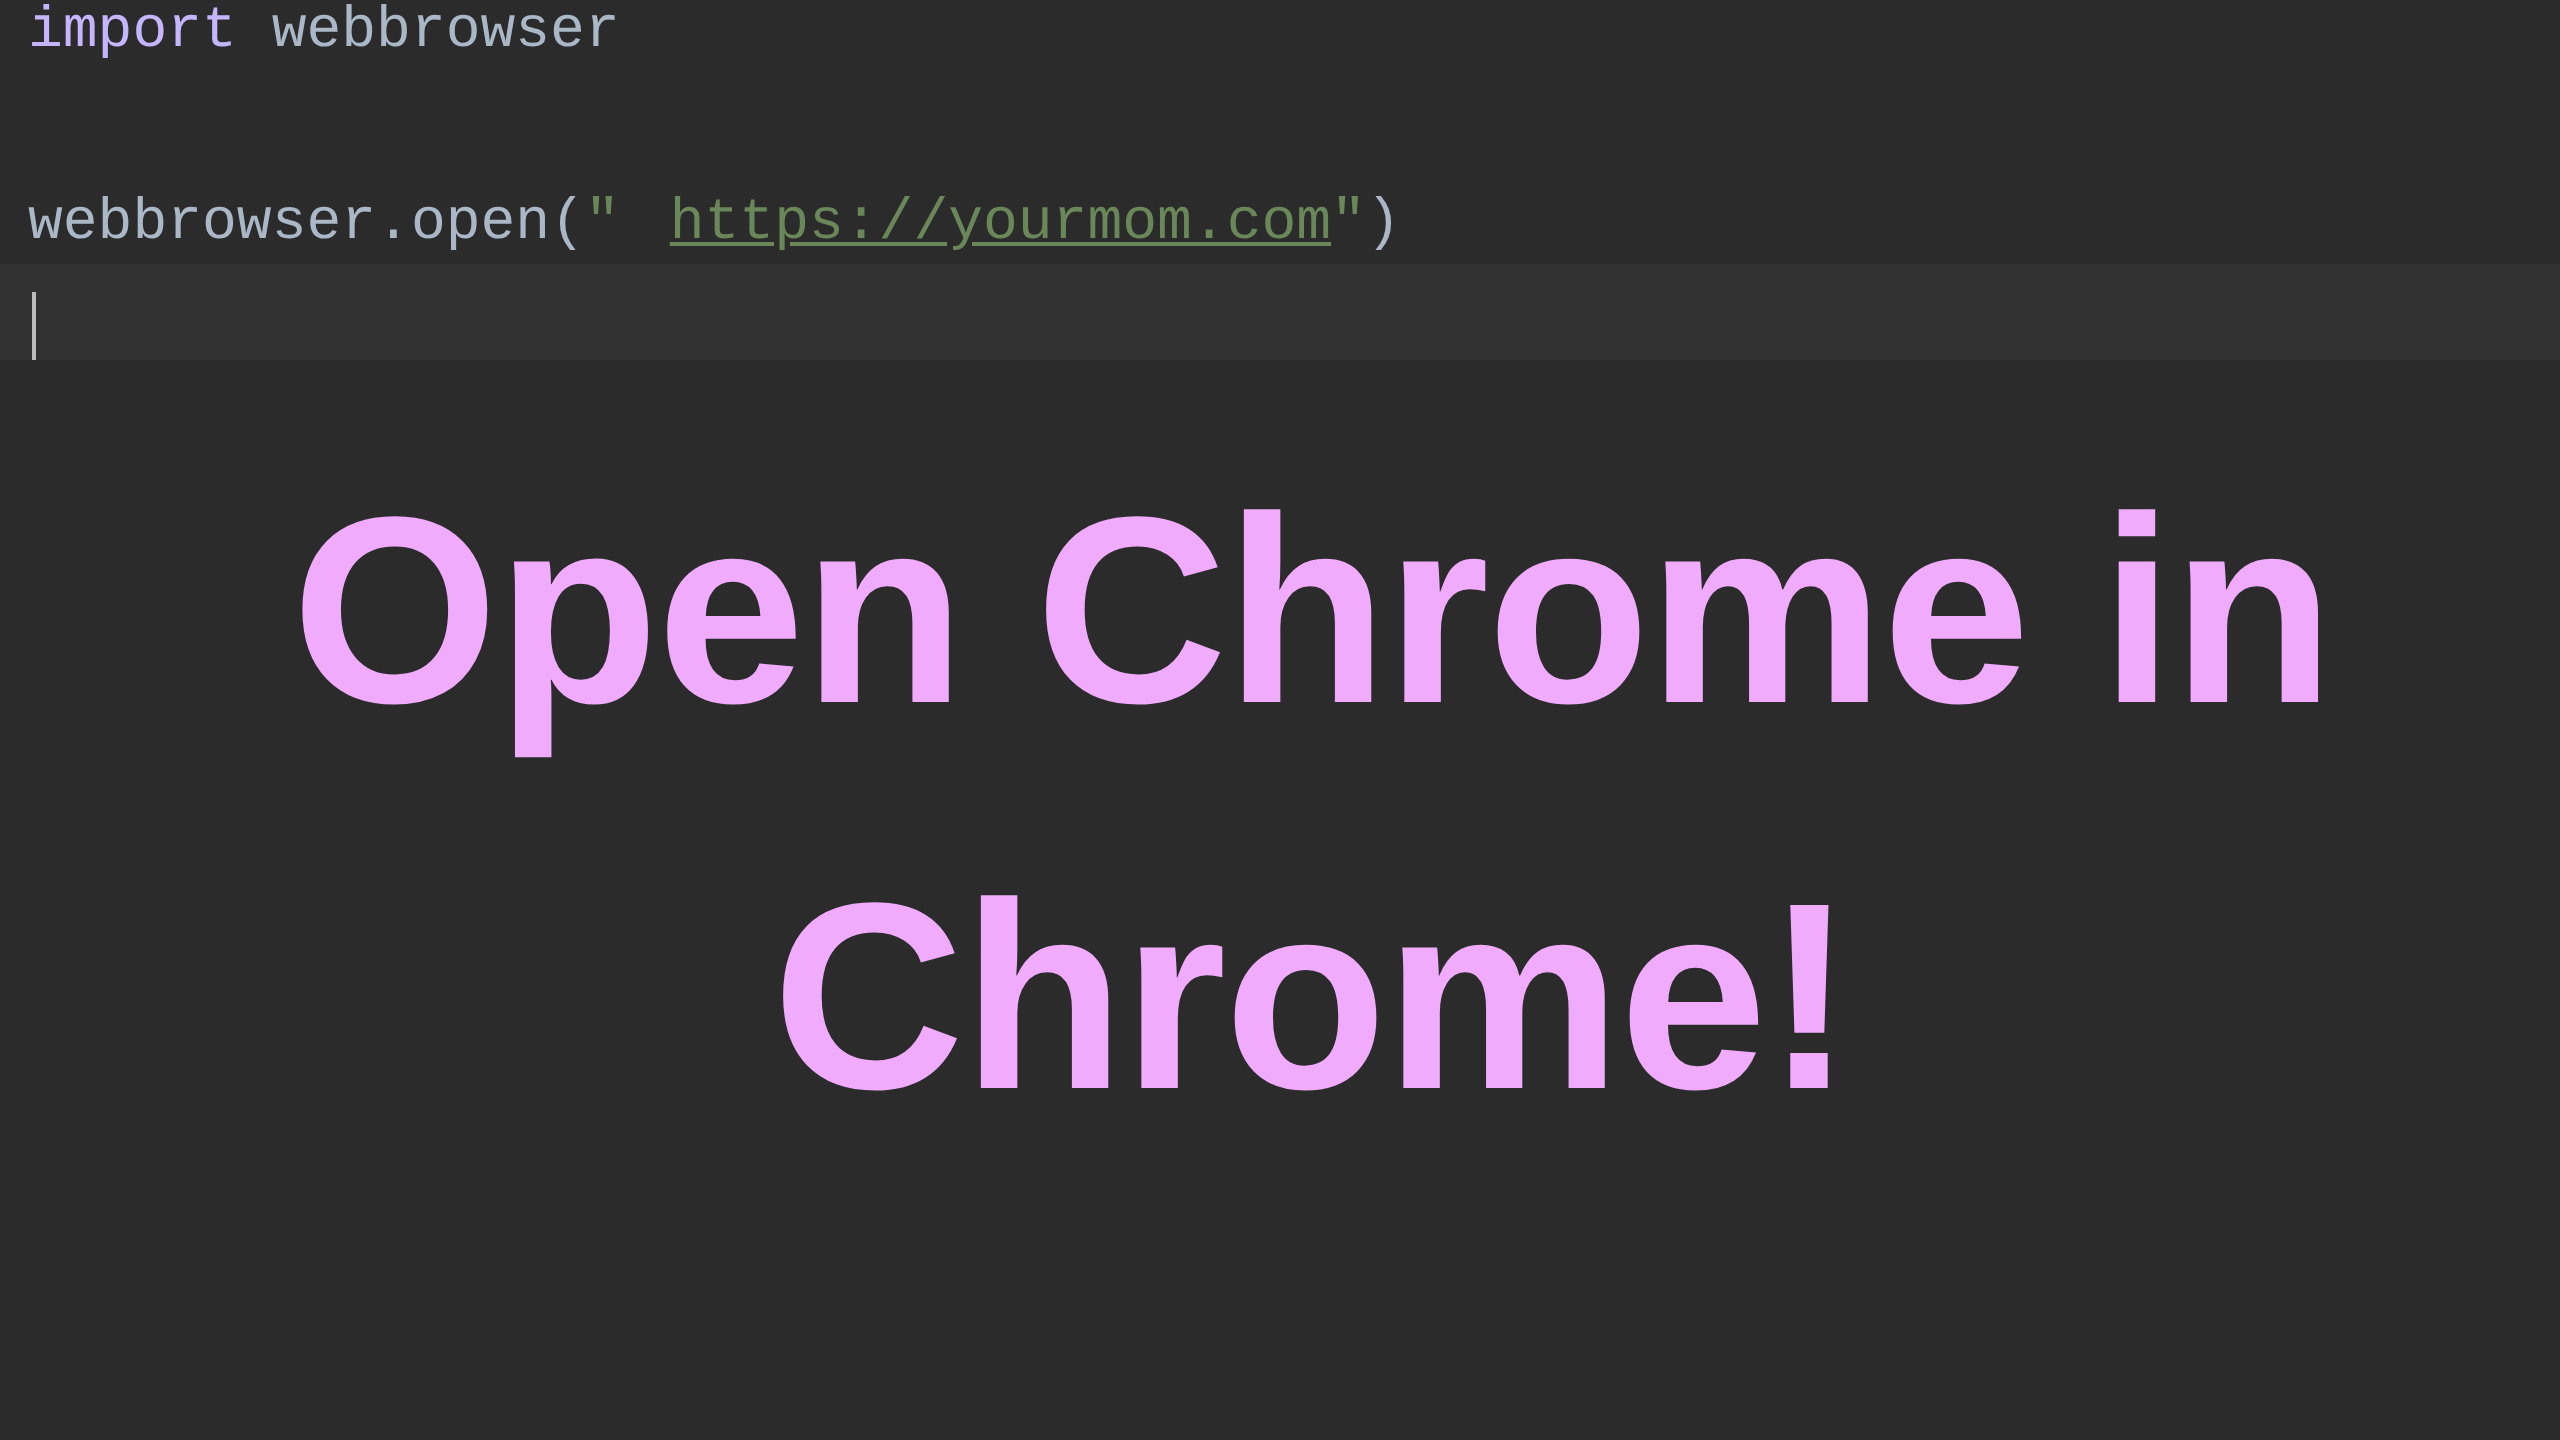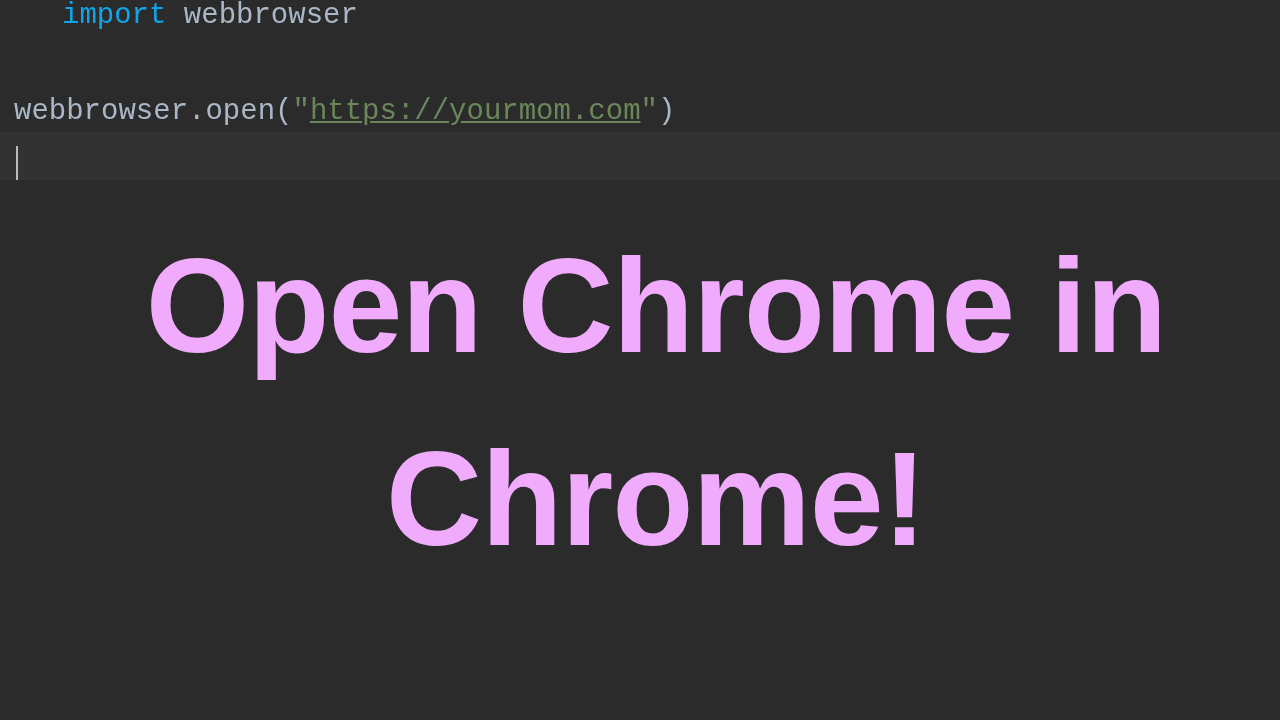--- a/index.html
+++ b/index.html
@@ -26,29 +26,30 @@
     color: #a9b7c6;
     position: relative;
   }
   .line-1 {
     padding-top: 0;
     margin-top: -8px;
   }
   .blank-line {
     height: 48px;
   }
-  .kw-import { color: #0ea5e9; margin-left: 48px; }
+  .kw-import { color: #c4b5fd; }
   .mod-name { color: #a9b7c6; }
   .func-call { color: #a9b7c6; }
   .paren { color: #a9b7c6; }
   .str-quote { color: #6a8759; }
   .str-url {
     color: #6a8759;
     text-decoration: underline;
     text-decoration-color: #6a8759;
+    margin-left: 25px;
   }
   .gutter-current {
     position: absolute;
     left: 0;
     top: 140px;
     width: 100%;
     height: 48px;
     background: #323232;
     z-index: 0;
   }

